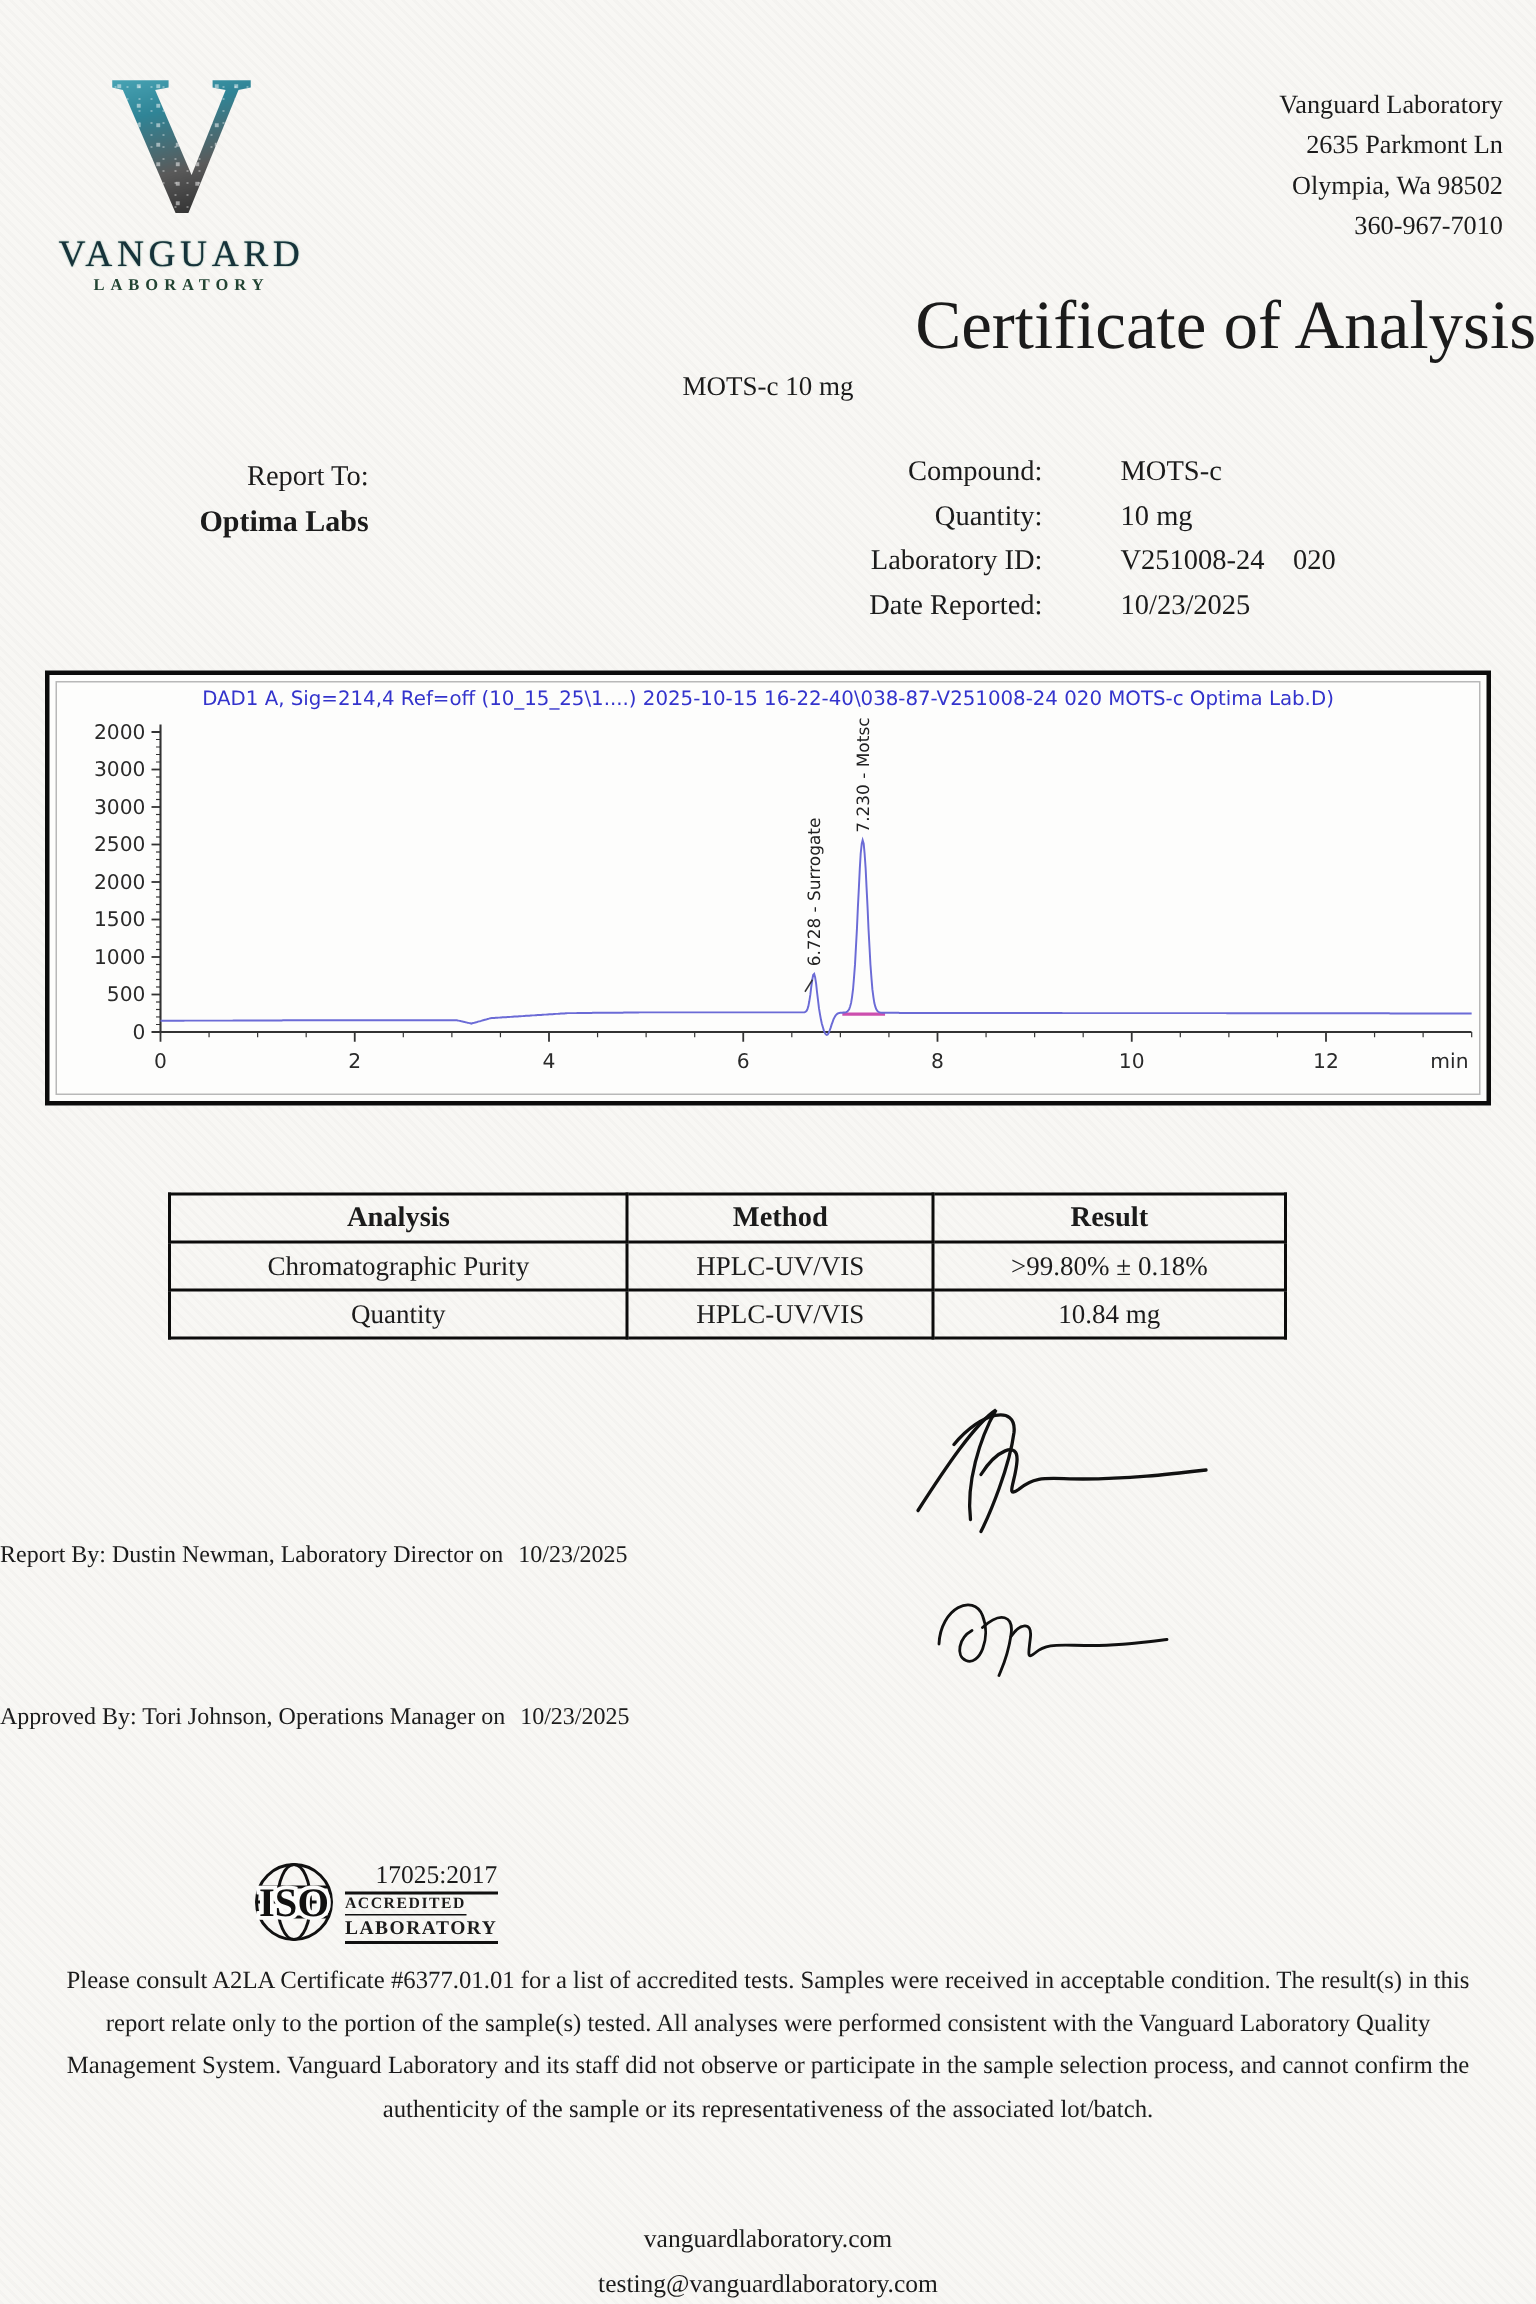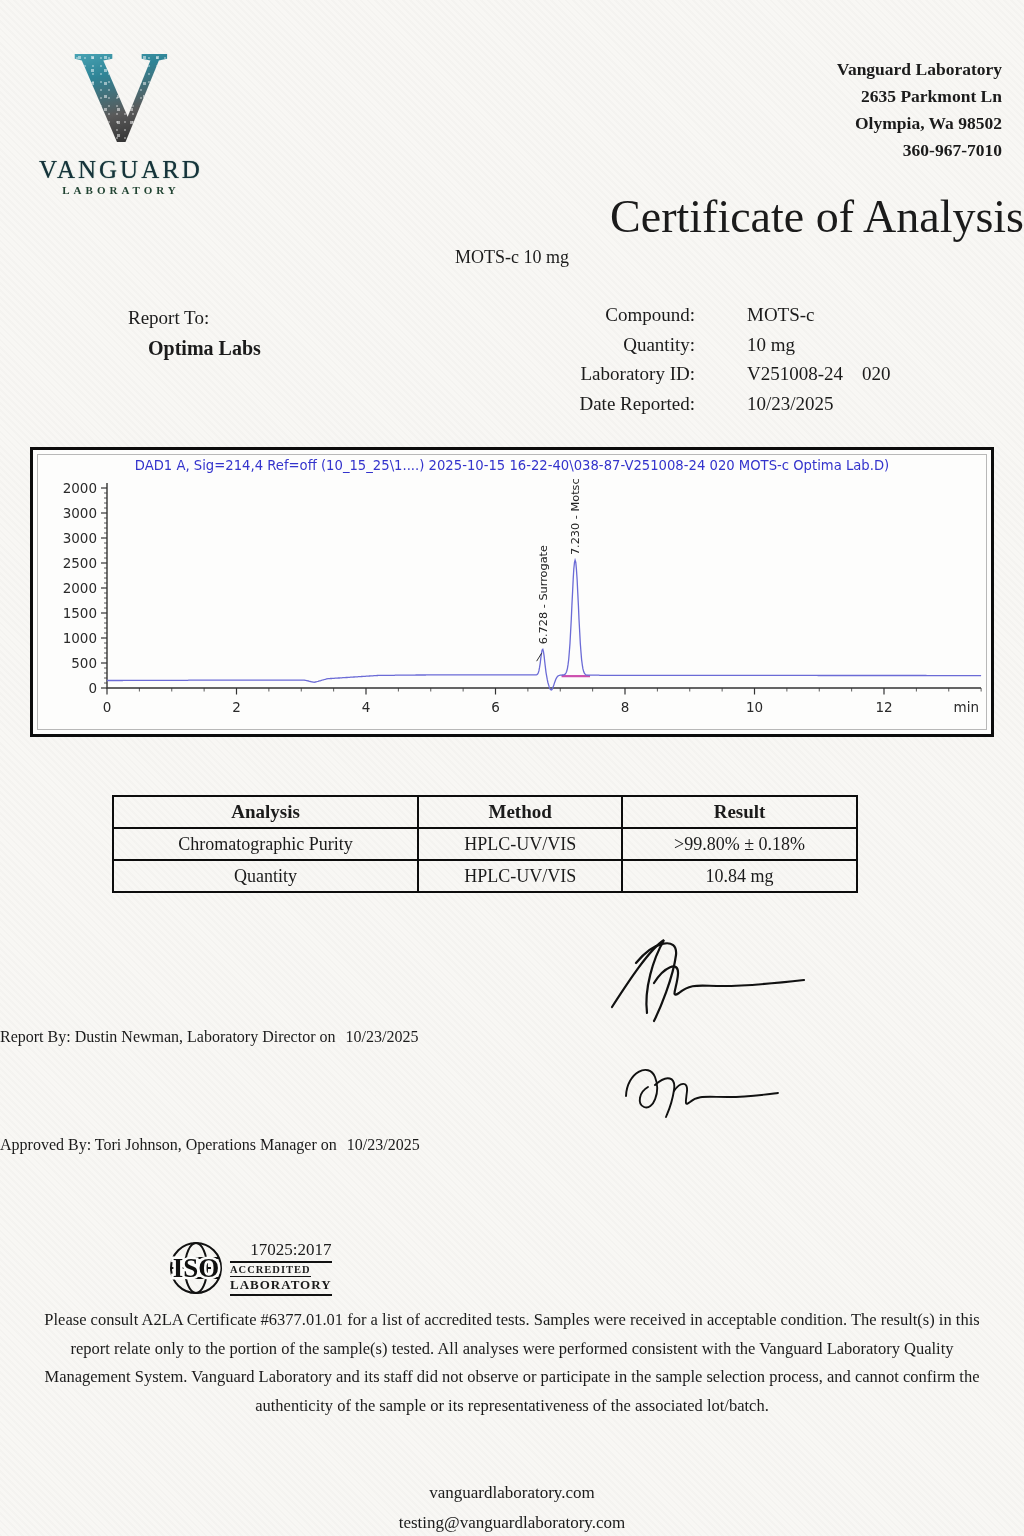--- a/index.html
+++ b/index.html
@@ -18,26 +18,26 @@
       radial-gradient(circle,rgba(255,255,255,.5) 16%,transparent 17%),
       radial-gradient(circle,rgba(255,255,255,.35) 13%,transparent 14%),
       linear-gradient(165deg,#55b4c4 0%,#2f8496 32%,#5a5a5a 62%,#161616 100%);
     background-size:13px 13px,8px 8px,100% 100%;
     -webkit-background-clip:text;background-clip:text;color:transparent;
   }
   .logo-word{font-size:25px;font-weight:normal;letter-spacing:3px;color:#16323a;margin-top:2px;
     text-shadow:0 0 1px #476;}
   .logo-sub{font-size:11px;font-weight:bold;letter-spacing:4px;color:#243;margin-top:0px;}
   
-  .address{position:absolute;right:22px;top:56px;text-align:right;font-size:17.5px;line-height:27px;font-weight:bold;}
+  .address{position:absolute;right:22px;top:56px;text-align:right;font-size:17.5px;line-height:27px;}
   
   .doc-title{position:absolute;left:0;top:190px;width:100%;text-align:right;font-size:46px;}
   .doc-subtitle{position:absolute;left:0;top:247px;width:100%;text-align:center;font-size:18px;}
   
-  .report-to{position:absolute;left:128px;top:302px;font-size:19px;line-height:31px;}
+  .report-to{position:absolute;left:113px;top:302px;font-size:19px;line-height:31px;text-align:right;}
   .report-to b{font-size:20px;margin-left:20px;}
   .report-fields{position:absolute;left:480px;top:300px;width:430px;font-size:19px;}
   .rf-row{display:flex;line-height:29.5px;gap:43px;}
   .rf-lbl{width:215px;text-align:right;}
   .rf-val{padding-left:9px;white-space:pre;}
   
   .chart-outer{position:absolute;left:30px;top:447px;width:964px;height:290px;
     border:3px solid #0c0c0c;background:#fdfdfc;box-sizing:border-box;}
   .chart-inner{position:absolute;left:4px;top:4px;right:4px;bottom:4px;border:1px solid #b8b8b8;}
   .chart-inner svg{position:absolute;left:0;top:0;}

